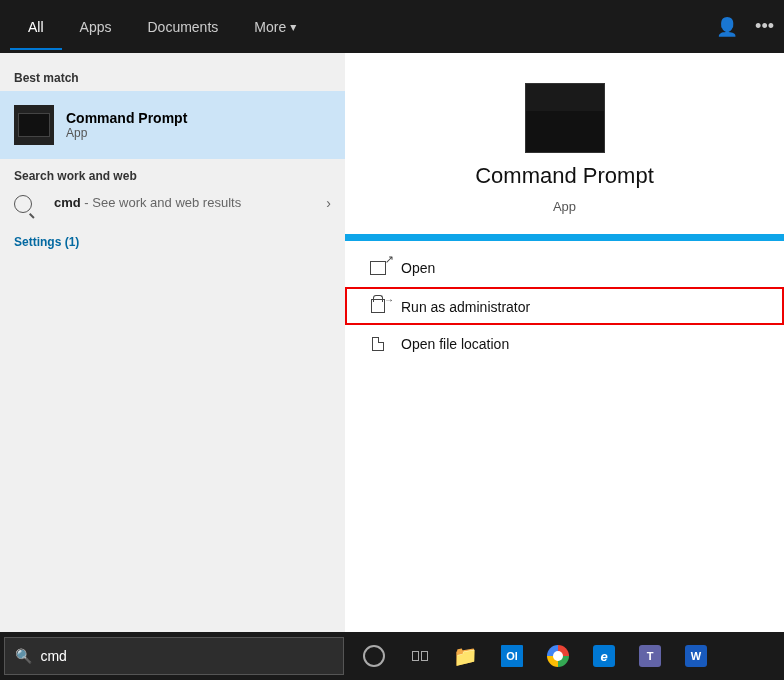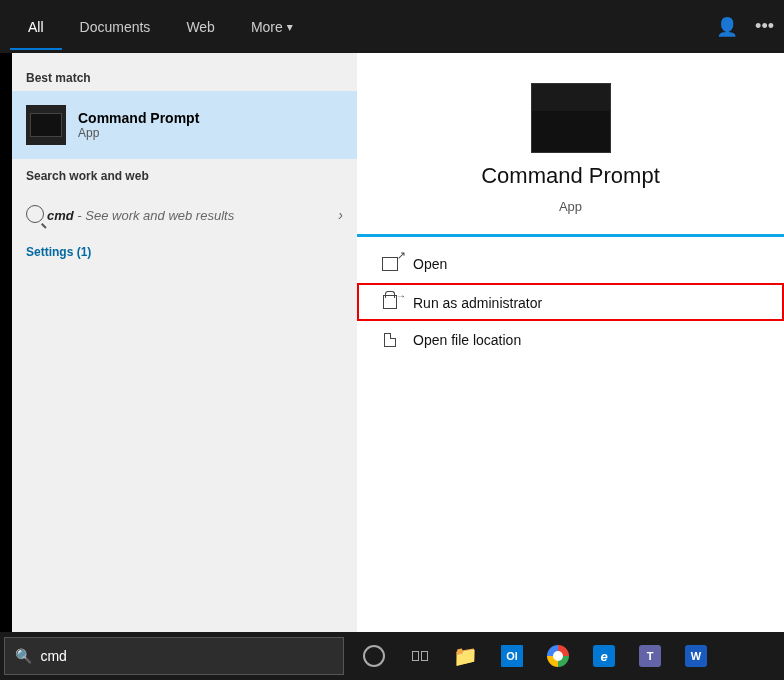--- a/index.html
+++ b/index.html
@@ -42,21 +42,20 @@
       gap: 16px;
       color: #ccc;
     }
     .nav-right span { font-size: 18px; cursor: pointer; }
     .more-arrow { font-size: 12px; margin-left: 4px; }
 
     
     .main-content {
       display: flex;
       height: 627px; 
-      padding-left: 12px;
     }
 
     
     .left-panel {
       width: 345px;
       background: #f0f0f0;
       padding: 12px 0;
       flex-shrink: 0;
     }
     .section-label {
@@ -94,29 +93,28 @@
     .result-type { font-size: 12px; color: #555; }
 
     
     .search-web-section {
       padding: 10px 14px;
     }
     .search-web-label {
       font-size: 12px;
       font-weight: 600;
       color: #333;
-      margin-bottom: 16px;
+      margin-bottom: 6px;
     }
     .search-web-item {
       display: flex;
-      align-items: flex-end;
-      gap: 3px;
+      align-items: flex-start;
+      gap: 22px;
       padding: 6px 0;
       cursor: pointer;
-      font-style: italic;
     }
     .search-icon-circle {
       width: 18px;
       height: 18px;
       border: 1.5px solid #555;
       border-radius: 50%;
       position: relative;
       flex-shrink: 0;
     }
     .search-icon-circle::after {
@@ -183,21 +181,21 @@
       font-weight: 400;
       color: #111;
     }
     .app-detail-type {
       font-size: 13px;
       color: #555;
     }
 
     
     .action-list {
-      border-top: 3px solid #0ea5e9;
+      border-top: 7px solid #0ea5e9;
       padding: 8px 0;
     }
     .action-item {
       display: flex;
       align-items: center;
       padding: 10px 24px;
       gap: 14px;
       cursor: pointer;
       font-size: 14px;
       color: #111;
@@ -443,24 +441,24 @@
     }
   </style>
 </head>
 <body>
 
 <div class="top-nav">
   <div class="nav-item active">
     <span>All</span>
   </div>
   <div class="nav-item">
+    <span>Apps</span>
+  </div>
+  <div class="nav-item">
     <span>Documents</span>
-  </div>
-  <div class="nav-item">
-    <span>Web</span>
   </div>
   <div class="nav-item">
     <span>More</span>
     <span class="more-arrow">▾</span>
   </div>
   <div class="nav-right">
     <span>👤</span>
     <span>•••</span>
   </div>
 </div>

